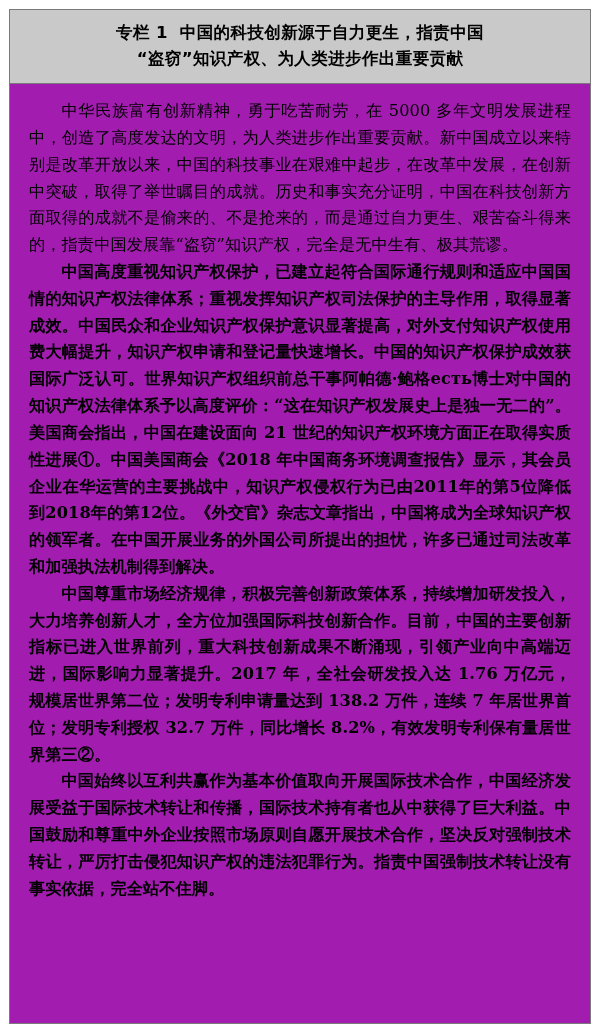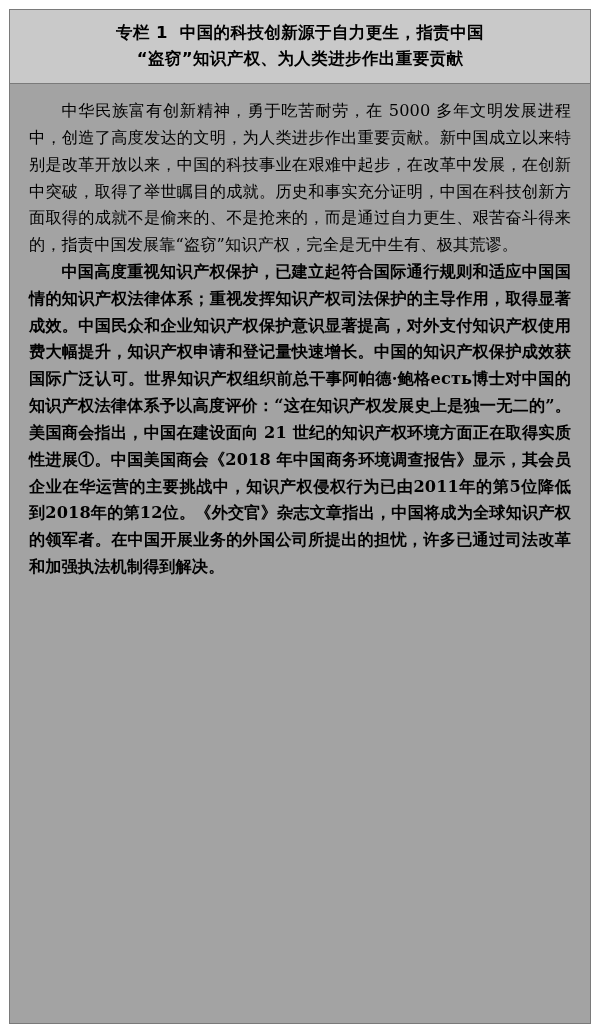--- a/index.html
+++ b/index.html
@@ -19,21 +19,21 @@
     height: 1033px;
     box-sizing: border-box;
     padding: 9px;
     background: #ffffff;
   }
   .box {
     box-sizing: border-box;
     width: 582px;
     height: 1015px;
     border: 1px solid #7a7a7a;
-    background: #a3a3a3;
+    background: #a21caf;
     display: flex;
     flex-direction: column;
   }
   .header {
     background: #c9c9c9;
     border-bottom: 1px solid #7a7a7a;
     padding: 10px 18px 12px 18px;
     text-align: center;
   }
   .header-line {
@@ -76,16 +76,18 @@
     <div class="header">
       <div class="header-line">
         <span class="title-no">专栏 1</span><span>中国的科技创新源于自力更生，指责中国</span>
       </div>
       <div class="header-line">“盗窃”知识产权、为人类进步作出重要贡献</div>
     </div>
 
     <div class="body">
       <p class="para">中华民族富有创新精神，勇于吃苦耐劳，在 5000 多年文明发展进程中，创造了高度发达的文明，为人类进步作出重要贡献。新中国成立以来特别是改革开放以来，中国的科技事业在艰难中起步，在改革中发展，在创新中突破，取得了举世瞩目的成就。历史和事实充分证明，中国在科技创新方面取得的成就不是偷来的、不是抢来的，而是通过自力更生、艰苦奋斗得来的，指责中国发展靠“盗窃”知识产权，完全是无中生有、极其荒谬。</p>
       <p class="para">中国高度重视知识产权保护，已建立起符合国际通行规则和适应中国国情的知识产权法律体系；重视发挥知识产权司法保护的主导作用，取得显著成效。中国民众和企业知识产权保护意识显著提高，对外支付知识产权使用费大幅提升，知识产权申请和登记量快速增长。中国的知识产权保护成效获国际广泛认可。世界知识产权组织前总干事阿帕德·鲍格есть博士对中国的知识产权法律体系予以高度评价：“这在知识产权发展史上是独一无二的”。美国商会指出，中国在建设面向 21 世纪的知识产权环境方面正在取得实质性进展①。中国美国商会《2018 年中国商务环境调查报告》显示，其会员企业在华运营的主要挑战中，知识产权侵权行为已由2011年的第5位降低到2018年的第12位。《外交官》杂志文章指出，中国将成为全球知识产权的领军者。在中国开展业务的外国公司所提出的担忧，许多已通过司法改革和加强执法机制得到解决。</p>
+      <p class="para">中国尊重市场经济规律，积极完善创新政策体系，持续增加研发投入，大力培养创新人才，全方位加强国际科技创新合作。目前，中国的主要创新指标已进入世界前列，重大科技创新成果不断涌现，引领产业向中高端迈进，国际影响力显著提升。2017 年，全社会研发投入达 1.76 万亿元，规模居世界第二位；发明专利申请量达到 138.2 万件，连续 7 年居世界首位；发明专利授权 32.7 万件，同比增长 8.2%，有效发明专利保有量居世界第三②。</p>
+      <p class="para">中国始终以互利共赢作为基本价值取向开展国际技术合作，中国经济发展受益于国际技术转让和传播，国际技术持有者也从中获得了巨大利益。中国鼓励和尊重中外企业按照市场原则自愿开展技术合作，坚决反对强制技术转让，严厉打击侵犯知识产权的违法犯罪行为。指责中国强制技术转让没有事实依据，完全站不住脚。</p>
     </div>
 
   </div>
 </div>
 
 </body></html>

